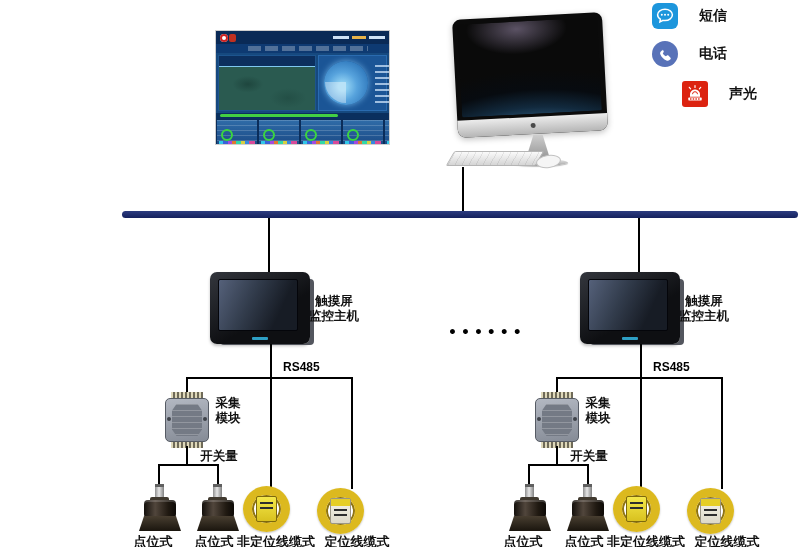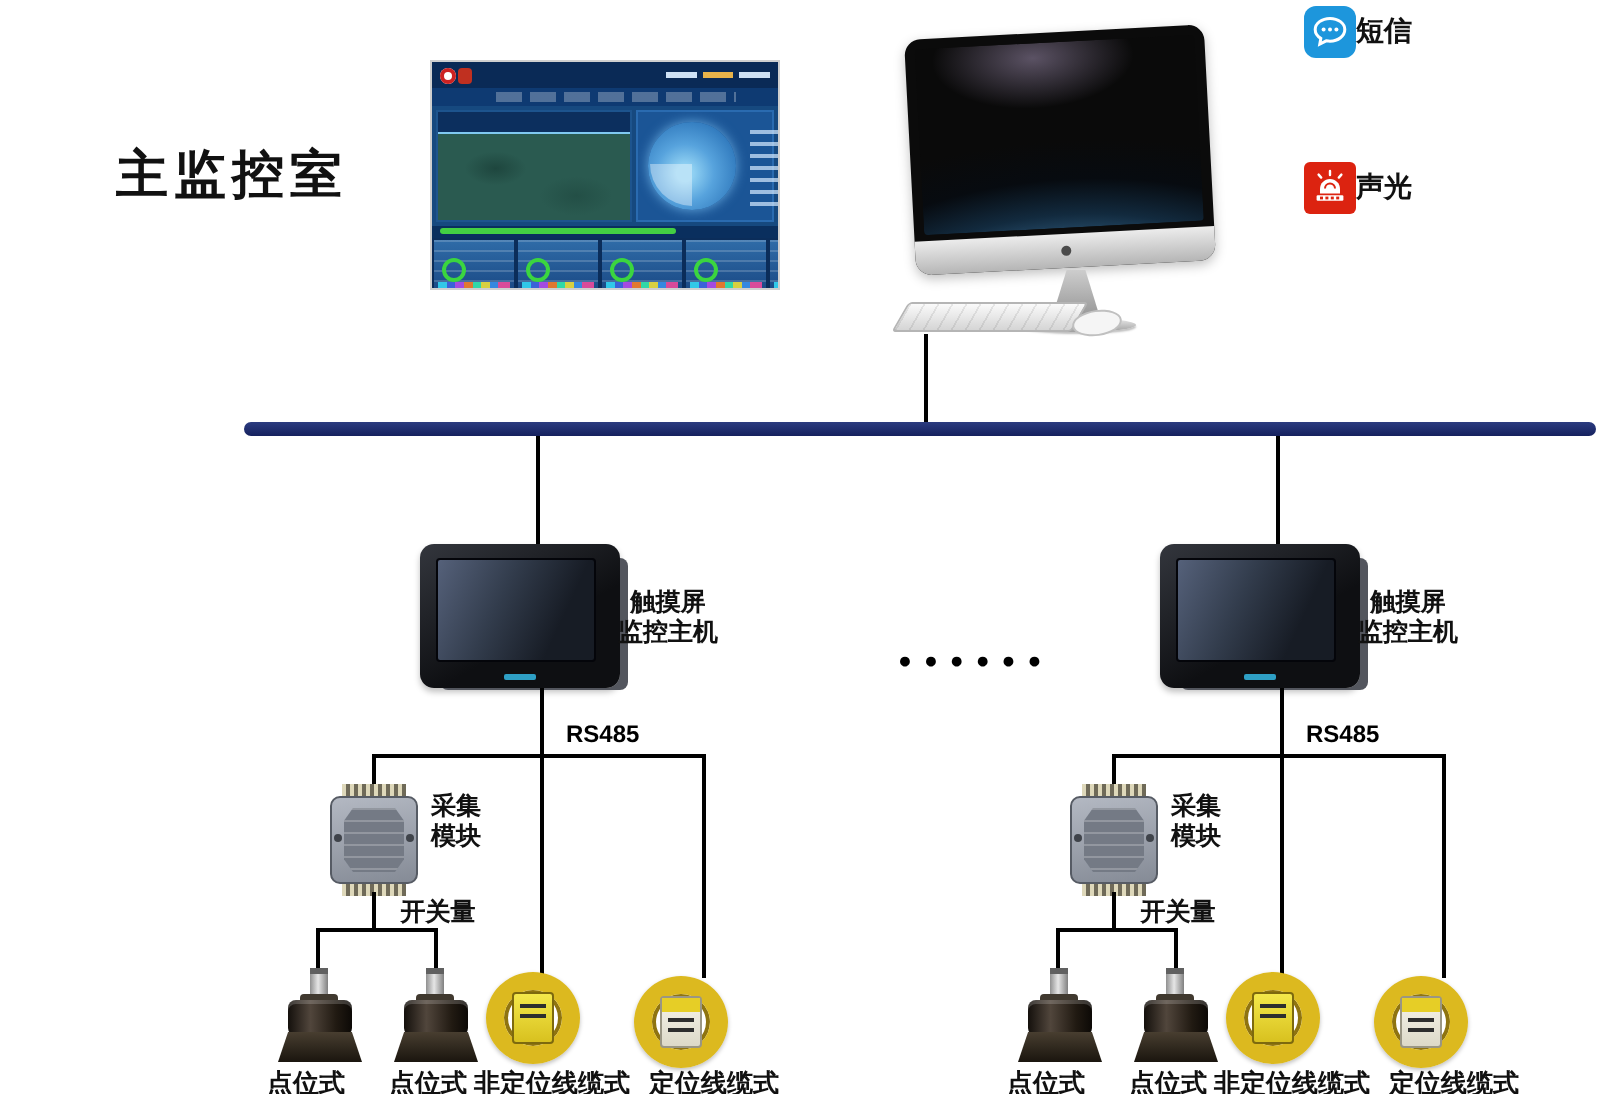--- a/index.html
+++ b/index.html
@@ -75,21 +75,21 @@
   .imac-base{position:absolute;left:70px;top:151px;width:58px;height:7px;border-radius:50%;
       background:linear-gradient(#ececec,#9f9f9f);box-shadow:0 1px 1px rgba(0,0,0,.25);}
   .imac-keyboard{position:absolute;left:10px;top:143px;width:90px;height:15px;border-radius:2px;
       border:1px solid #b5b5b5;box-sizing:border-box;transform:skewX(-30deg);
       background:repeating-linear-gradient(90deg,rgba(0,0,0,.08) 0 1px,transparent 1px 7px),
                  linear-gradient(#fafafa,#d5d5d5);}
   .imac-mouse{position:absolute;left:96px;top:147px;width:25px;height:13px;border-radius:50%;
       background:#f5f5f5;border:1px solid #c0c0c0;box-sizing:border-box;transform:rotate(-8deg);}
 
   
-  .alert-row{left:652px;display:flex;align-items:center;}
+  .alert-row{left:652px;display:flex;align-items:center;gap:21px;}
   .alert-row .alert-label{font-size:14px;}
   .alert-icon{width:26px;height:26px;display:block;}
 
   
   .tpanel{width:100px;height:72px;border-radius:7px;
       background:linear-gradient(150deg,#33363d,#0e0f12 60%);
       box-shadow:7px 4px 0 -3px #53565e,0 2px 3px rgba(0,0,0,.25);}
   .tpanel-screen{position:absolute;left:8px;top:7px;right:12px;bottom:13px;border:1px solid #04050a;
       border-radius:2px;background:linear-gradient(115deg,#55617a 0%,#323c4c 40%,#171c25 75%);}
   .tpanel-logo{position:absolute;bottom:4px;left:42px;width:16px;height:3px;background:#2e9fc5;border-radius:1px;}
@@ -133,21 +133,20 @@
   .coil-device.alt::before{content:"";position:absolute;left:0;right:0;top:0;height:7px;background:#e6ce26;}
   .coil-device.alt::after{top:10px;height:8px;}
 
   .station{position:absolute;top:0;left:0;width:430px;height:547px;}
 </style>
 </head>
 <body>
 
 <div class="canvas">
 
-  <div class="abs cjk big-label" style="left:52px;top:70px;width:128px;">主监控室</div>
 
   <div class="abs dashboard">
     <div class="dash-top">
       <span class="dash-logo"></span>
       <span class="dash-topright"></span>
     </div>
     <div class="dash-nav"></div>
     <div class="dash-main">
       <div class="dash-left">
         <div class="dash-chartstrip"></div>
@@ -184,21 +183,28 @@
   <div class="abs alert-row" style="top:3px;">
     <svg class="alert-icon" viewBox="0 0 26 26">
       <rect width="26" height="26" rx="6" fill="#1d96dc"></rect>
       <path d="M13 6.2c-4.1 0-7.4 2.5-7.4 5.6 0 1.8 1.1 3.4 2.8 4.4l-.5 2.8 3.2-1.6c.6.1 1.3.2 1.9.2 4.1 0 7.4-2.6 7.4-5.8S17.1 6.2 13 6.2z" fill="none" stroke="#fff" stroke-width="1.5"></path>
       <circle cx="9.8" cy="11.8" r="1" fill="#fff"></circle>
         <circle cx="13" cy="11.8" r="1" fill="#fff"></circle>
         <circle cx="16.2" cy="11.8" r="1" fill="#fff"></circle>
     </svg>
     <span class="cjk alert-label">短信</span>
   </div>
-  <div class="abs alert-row" style="top:81px;">
+  <div class="abs alert-row" style="top:41px;">
+    <svg class="alert-icon" viewBox="0 0 26 26">
+      <circle cx="13" cy="13" r="13" fill="#5872b8"></circle>
+      <path d="M9.4 7.6l2.1 2.1c.4.4.4 1 .1 1.5l-.8 1c.5 1.2 1.9 2.6 3.1 3.1l1-.8c.4-.4 1.1-.3 1.5.1l2.1 2.1c.4.4.4 1.1 0 1.5l-1 .9c-.8.8-2.1.9-3.1.4-2.6-1.2-4.9-3.5-6-6.1-.5-1-.3-2.3.5-3l1-.9c.4-.4 1.1-.4 1.5.1z" fill="#fff"></path>
+    </svg>
+    <span class="cjk alert-label">电话</span>
+  </div>
+  <div class="abs alert-row" style="top:81px;margin-left:30px;">
     <svg class="alert-icon" viewBox="0 0 26 26">
       <rect width="26" height="26" rx="3" fill="#dc2310"></rect>
       <path d="M13 8.5c-2.8 0-5 2.2-5 5v2.2h10V13.5c0-2.8-2.2-5-5-5z" fill="#fff"></path>
       <path d="M10.5 13.2a2.5 2.5 0 015 0" stroke="#dc2310" stroke-width="1" fill="none"></path>
       <rect x="6.3" y="16.6" width="13.4" height="2.8" rx="0.6" fill="#fff"></rect>
       <rect x="8" y="17.3" width="1.5" height="1.4" fill="#dc2310"></rect>
         <rect x="10.7" y="17.3" width="1.5" height="1.4" fill="#dc2310"></rect>
         <rect x="13.4" y="17.3" width="1.5" height="1.4" fill="#dc2310"></rect>
         <rect x="16.1" y="17.3" width="1.5" height="1.4" fill="#dc2310"></rect>
       <path d="M13 6.5V4.5M8.6 7.8L7.3 6.3M17.4 7.8l1.3-1.5" stroke="#fff" stroke-width="1.2" stroke-linecap="round"></path>

